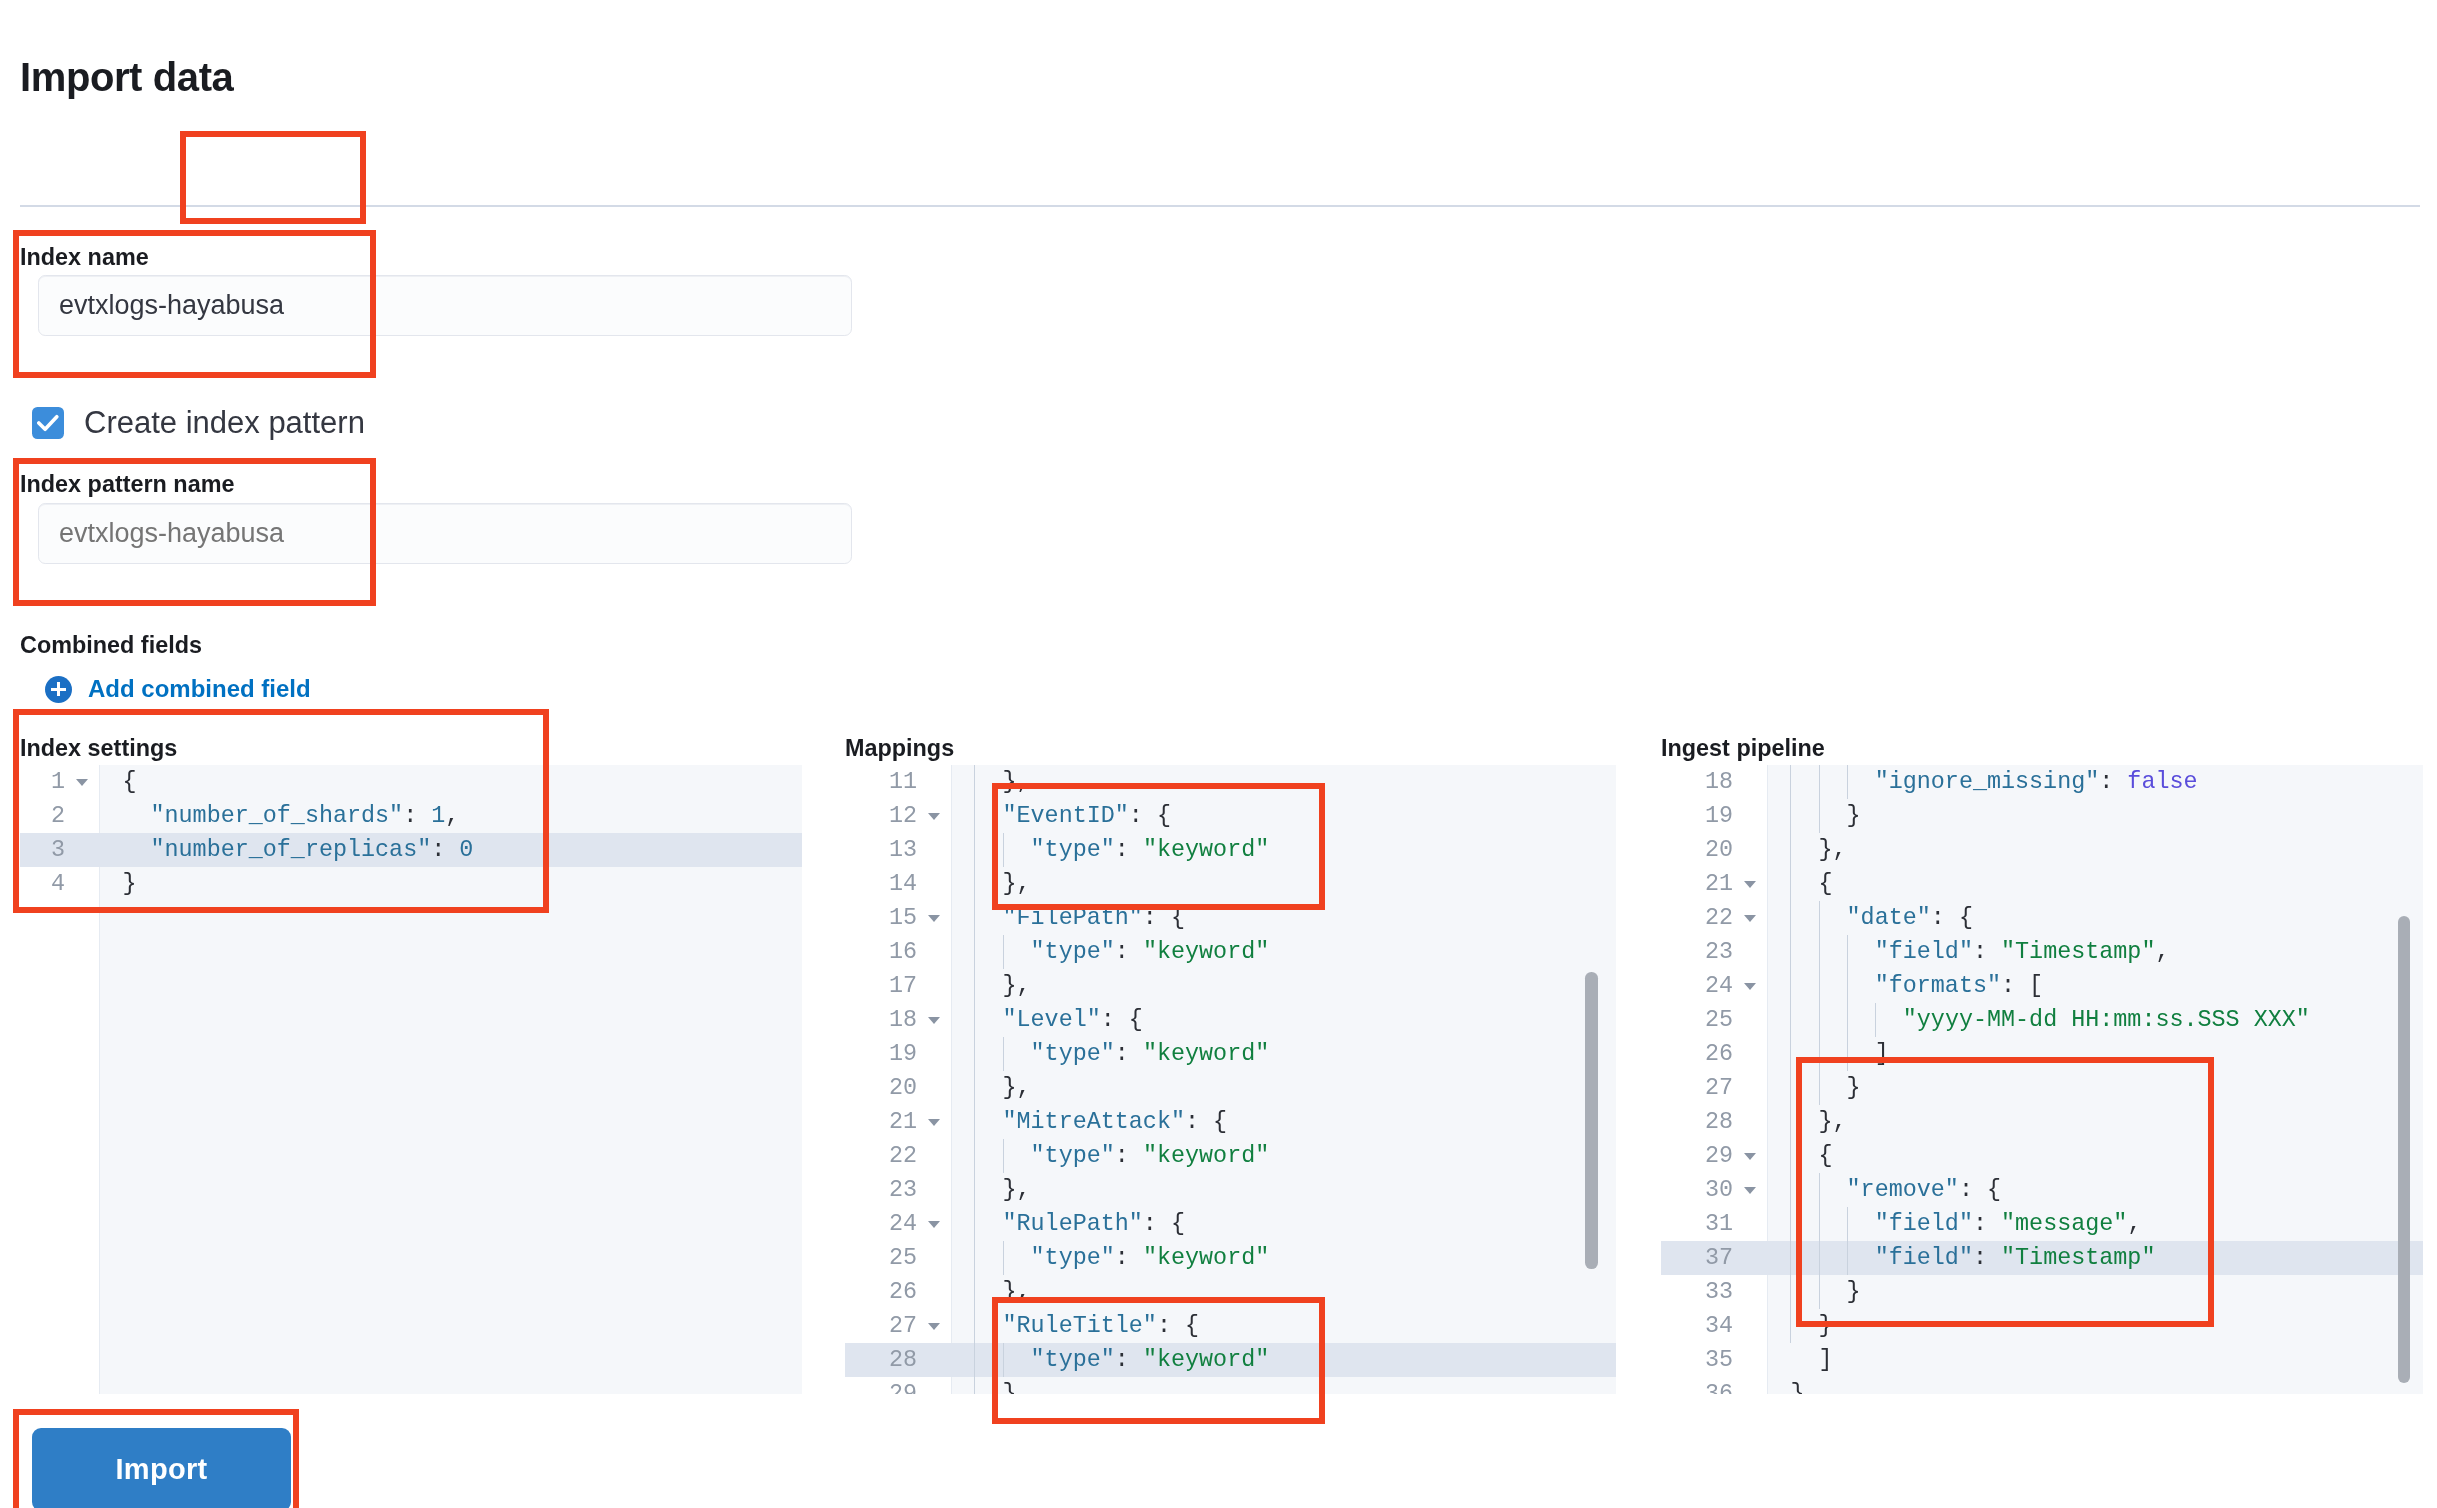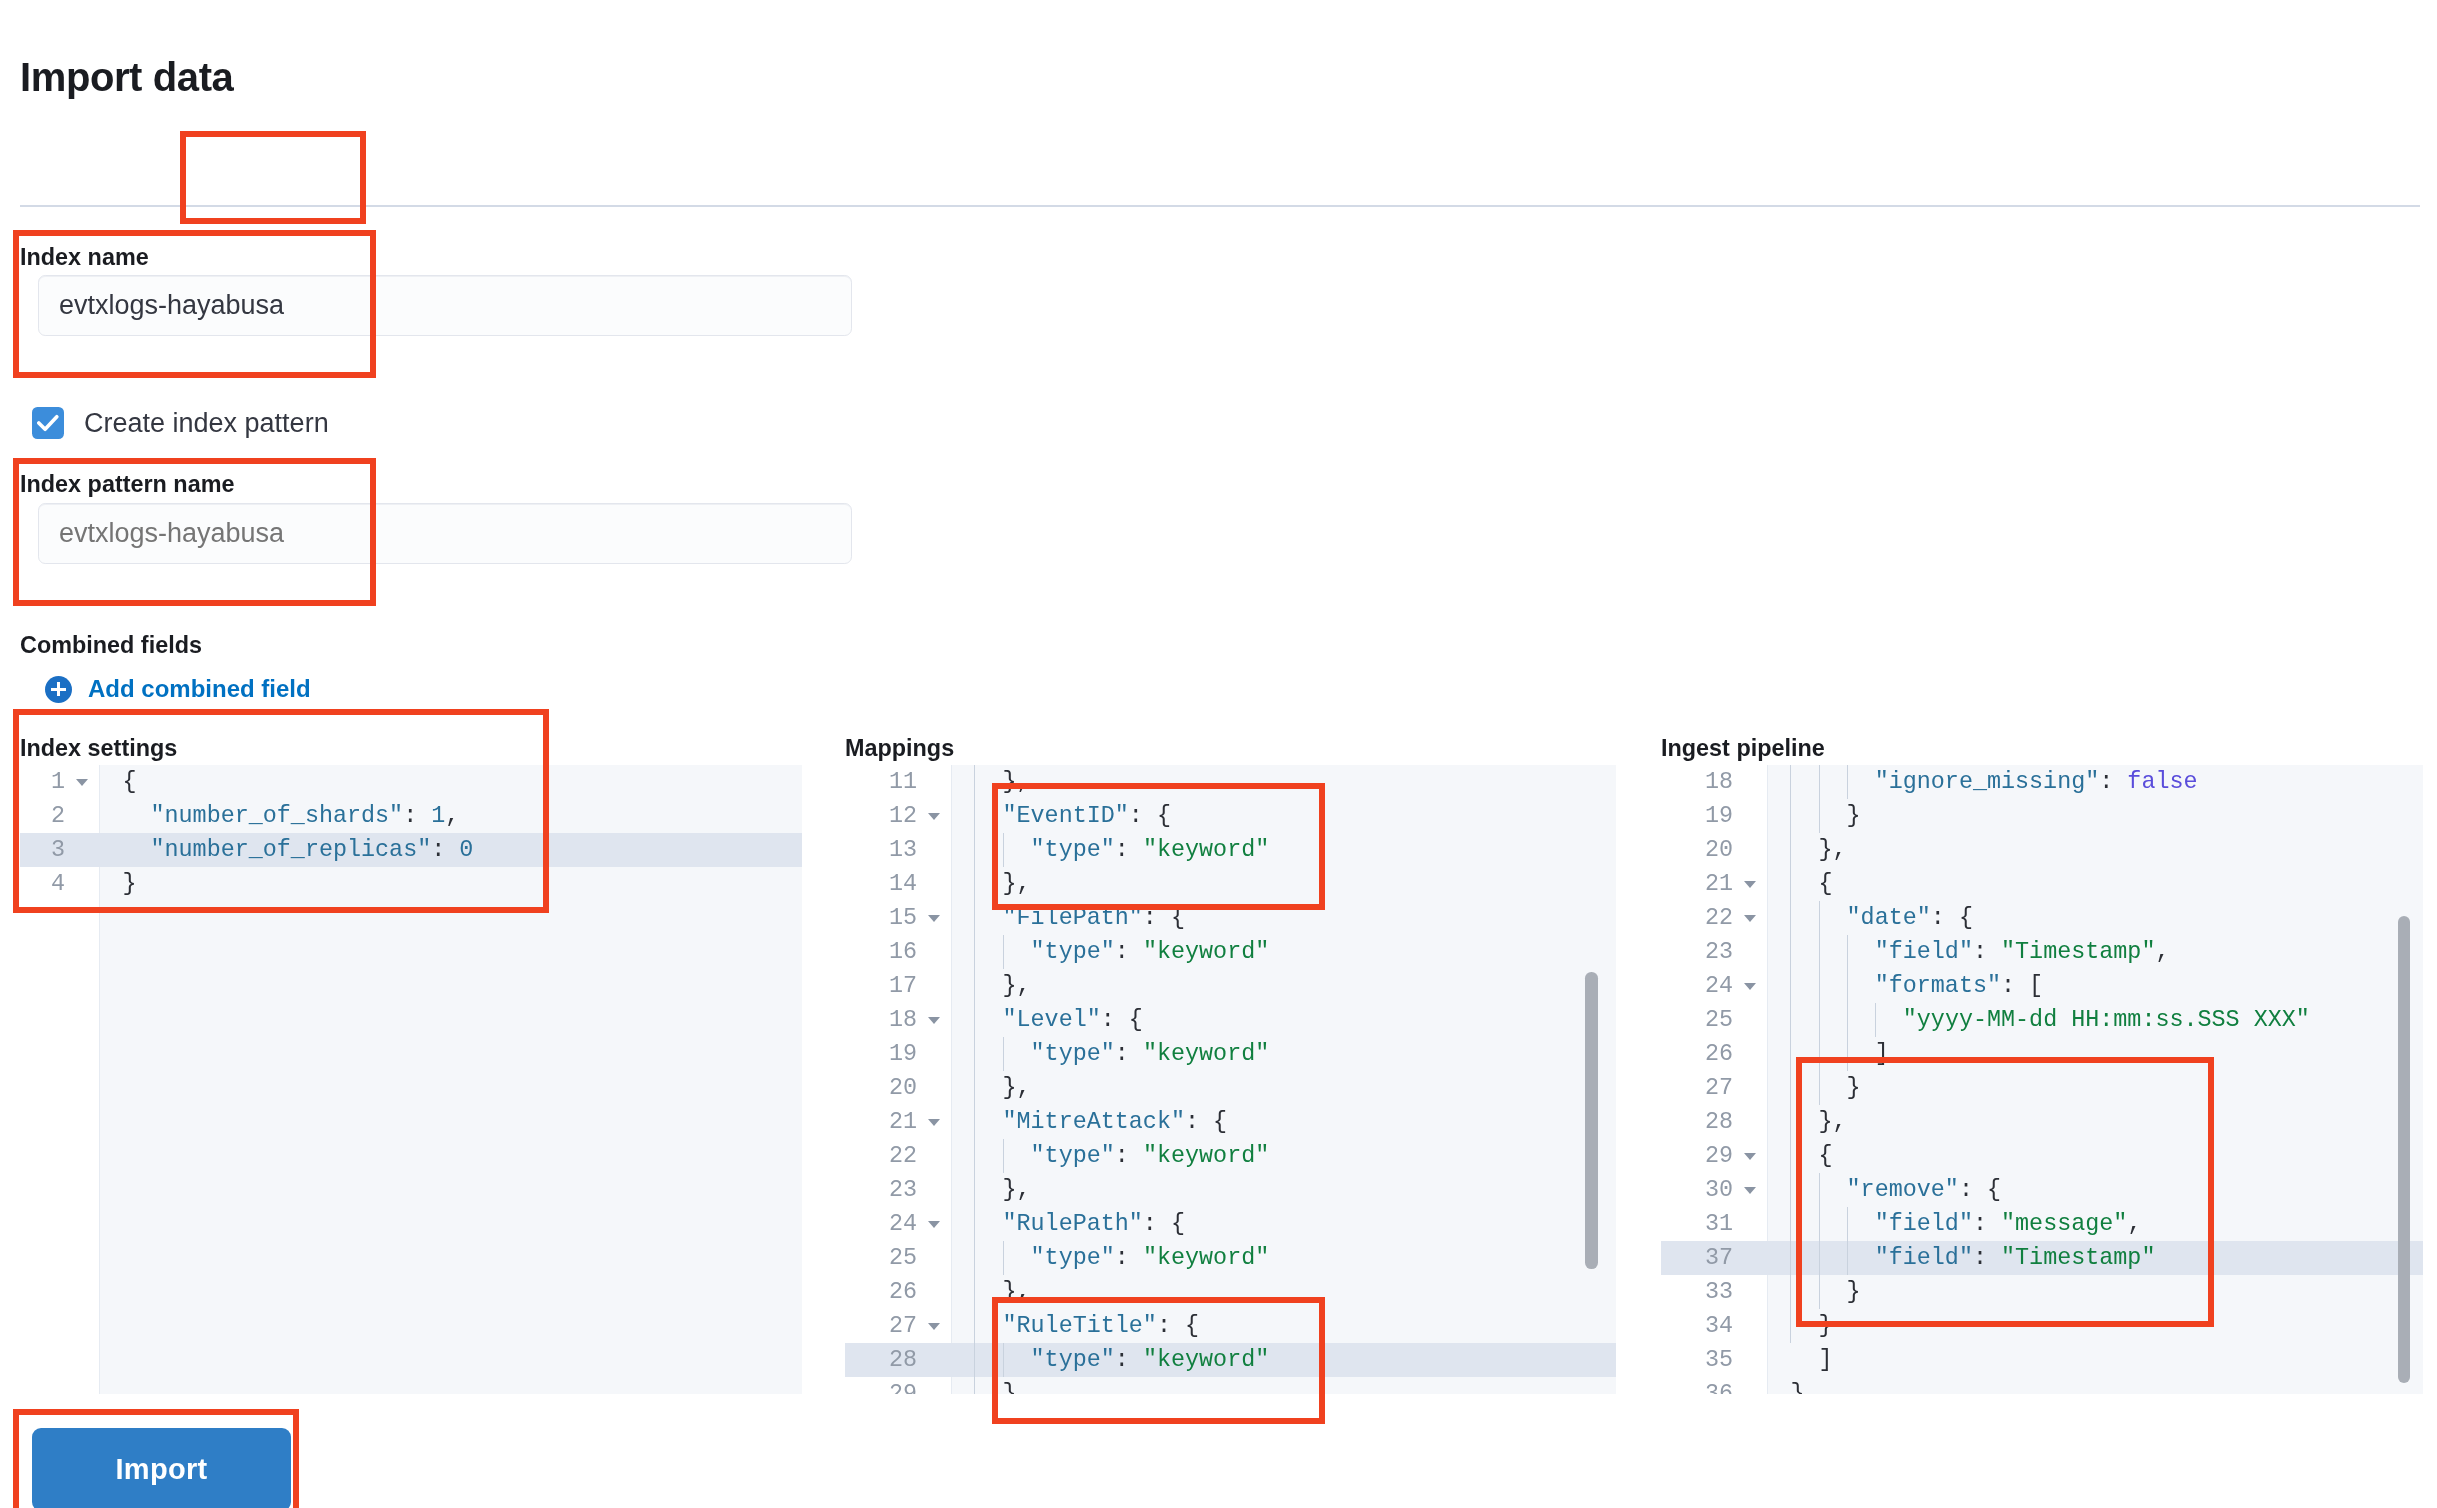--- a/index.html
+++ b/index.html
@@ -114,21 +114,21 @@
     background: #3c8ddb;
     position: relative;
     flex: 0 0 auto;
   }
   #create-index-pattern-checkbox svg {
     position: absolute;
     left: 5.4px; top: 6.3px;
   }
   #create-index-pattern-label {
     margin-left: 20px;
-    font-size: 27px;
+    font-size: 31px;
     color: #343741;
     white-space: nowrap;
   }
 
   
   #add-combined-field {
     position: absolute;
     left: 45px; top: 636px;
     display: flex;
     align-items: center;

